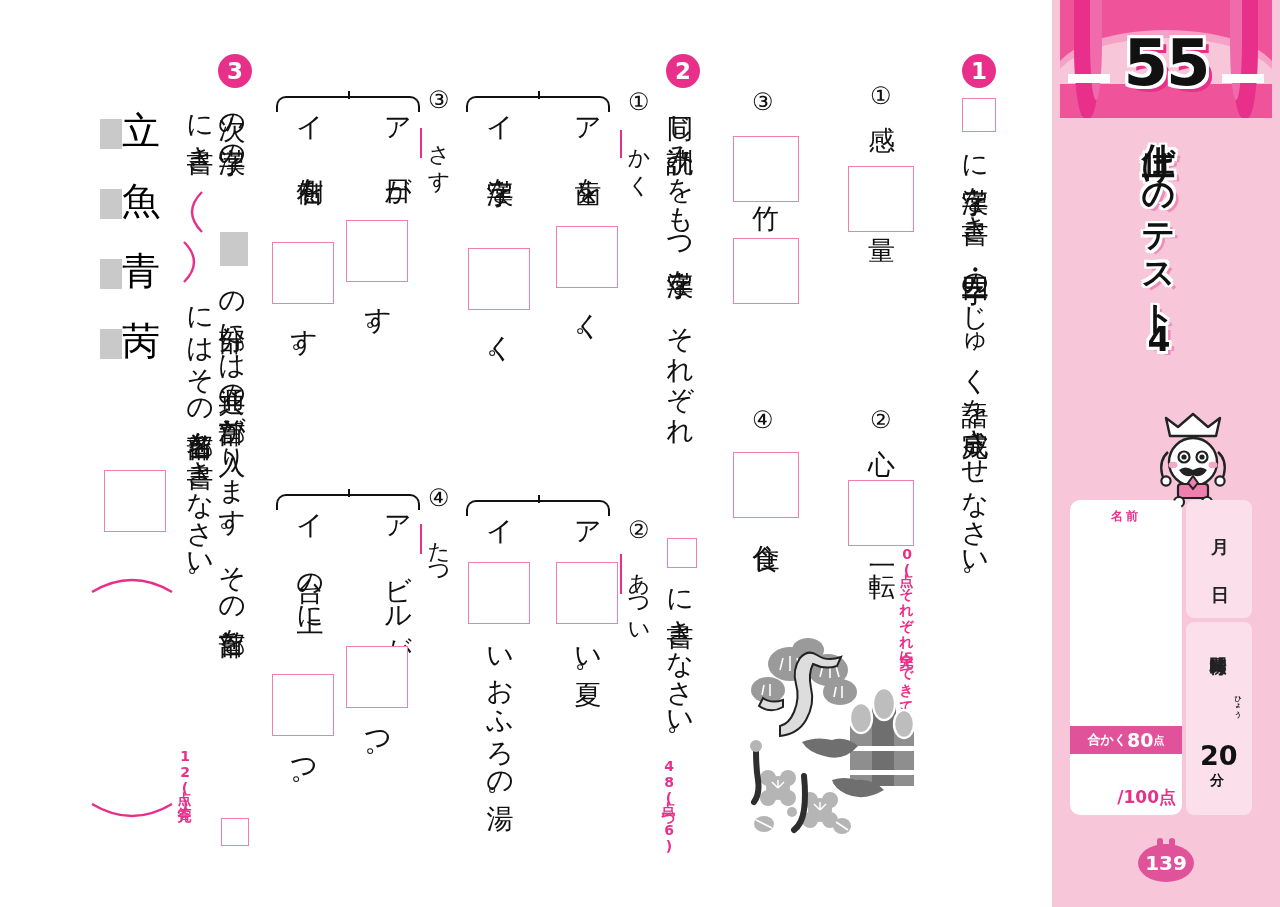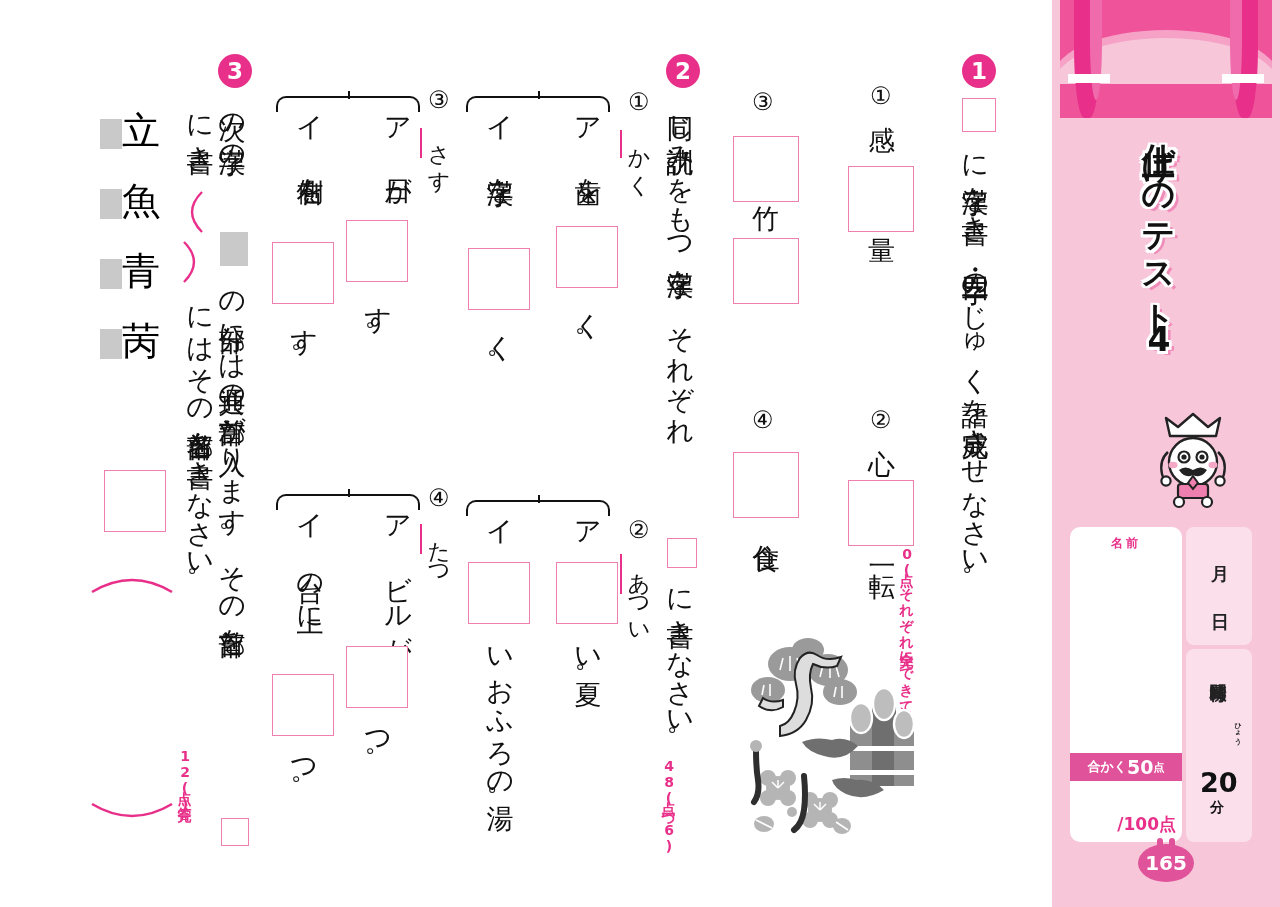--- a/index.html
+++ b/index.html
@@ -35,21 +35,21 @@
   .sb-title .vt{font-family:"DejaVu Sans",sans-serif;font-weight:bold;font-size:33px;color:#111;
     line-height:1.12;letter-spacing:2px;
     text-shadow:2.5px 0 0 #fff,-2.5px 0 0 #fff,0 2.5px 0 #fff,0 -2.5px 0 #fff,
                 2.5px 2.5px 0 #fff,-2.5px 2.5px 0 #fff,2.5px -2.5px 0 #fff,-2.5px -2.5px 0 #fff,
                 5px 4px 0 #f08cba;}
 
   
   .mascot{position:absolute;left:96px;top:410px;width:90px;height:100px;}
 
   
-  .card{position:absolute;left:18px;top:527px;width:182px;height:315px;text-decoration:underline;}
+  .card{position:absolute;left:18px;top:500px;width:182px;height:315px;text-decoration:underline;}
   .name-box{position:absolute;left:0;top:0;width:112px;height:315px;background:#fff;border-radius:10px;}
   .name-lbl{position:absolute;left:0;top:8px;width:112px;text-align:center;font-family:"DejaVu Sans",sans-serif;
     font-size:12px;font-weight:bold;color:#e8308a;letter-spacing:3px;}
   .pass-bar{position:absolute;left:0;top:226px;width:112px;height:28px;background:#e0529a;
     display:flex;align-items:center;justify-content:center;color:#fff;
     font-family:"DejaVu Sans",sans-serif;font-weight:bold;font-size:13px;}
   .pass-bar .big{font-size:19px;}
   .pass-bar .sm{font-size:11px;}
   .hundred{position:absolute;left:0;bottom:6px;width:106px;text-align:right;
     font-family:"DejaVu Sans",sans-serif;font-weight:bold;font-size:17px;color:#e8308a;}
@@ -110,20 +110,21 @@
       <div class="wave2"></div>
       <div class="wave"></div>
       <div class="cl left"></div>
       <div class="cl right"></div>
       <div class="cl2 left"></div>
       <div class="cl2 right"></div>
       <div class="rod left"></div>
       <div class="rod right"></div>
     </div>
 
+    <div class="num-badge">55</div>
 
     <div class="sb-title">
       <div class="vt">仕上げのテスト4</div>
     </div>
 
     <svg class="mascot" viewBox="0 0 90 100">
       <path d="M22 26 L18 8 L30 17 L45 4 L60 17 L72 8 L68 26 Z" fill="#fff" stroke="#222" stroke-width="2.4" stroke-linejoin="round"></path>
       <circle cx="45" cy="52" r="24" fill="#fff" stroke="#222" stroke-width="2.4"></circle>
       <circle cx="36" cy="47" r="5.5" fill="#fff" stroke="#222" stroke-width="2.2"></circle>
       <circle cx="54" cy="47" r="5.5" fill="#fff" stroke="#222" stroke-width="2.2"></circle>
@@ -140,21 +141,21 @@
       <circle cx="59" cy="92" r="5" fill="#fff" stroke="#222" stroke-width="2.2"></circle>
       <circle cx="18" cy="71" r="4.6" fill="#fff" stroke="#222" stroke-width="2.2"></circle>
       <circle cx="72" cy="71" r="4.6" fill="#fff" stroke="#222" stroke-width="2.2"></circle>
     </svg>
 
     <div class="card">
       <div class="name-box">
         <div class="name-lbl">名前</div>
         <div class="pass-bar">
           <span>合かく</span>
-            <span class="big">50</span>
+            <span class="big">80</span>
             <span class="sm">点</span>
         </div>
         <div class="hundred">/100点</div>
       </div>
 
       <div class="date-col">
         <div class="vt dc-m">月</div>
         <div class="vt dc-d">日</div>
       </div>
 
@@ -166,21 +167,21 @@
           </div>
         </div>
         <div class="tc-15">20</div>
         <div class="tc-fun">分</div>
       </div>
     </div>
 
     <div class="pagenum">
       <div class="ear a"></div>
       <div class="ear b"></div>
-      <div class="blob">165</div>
+      <div class="blob">139</div>
     </div>
   </div>
 
   <div class="sheet">
 
     <div class="qnum" style="left:962px;top:54px;">1</div>
     <div class="box" style="left:962px;top:98px;width:32px;height:32px;"></div>
     <div class="qtext vt" style="left:961px;top:136px;height:680px;">に漢字を書き、三字・四字のじゅく語を完成させなさい。</div>
     <div class="score" style="left:898px;top:530px;">40点(それぞれ完全にできて、一つ10)</div>
 

